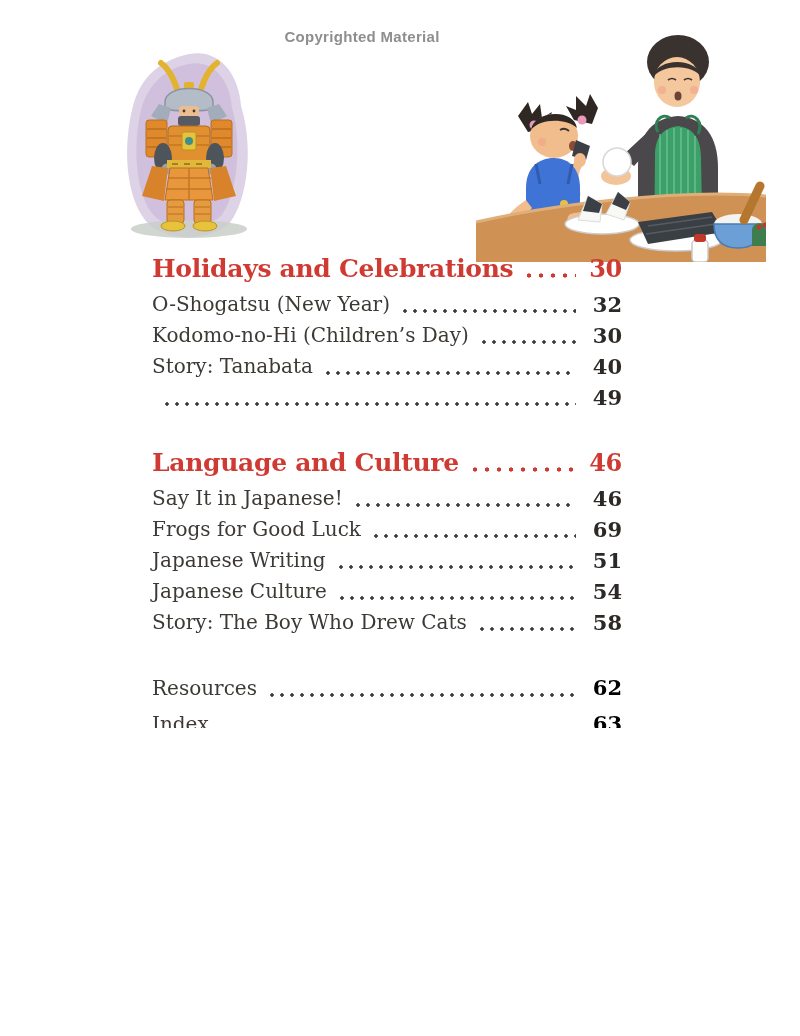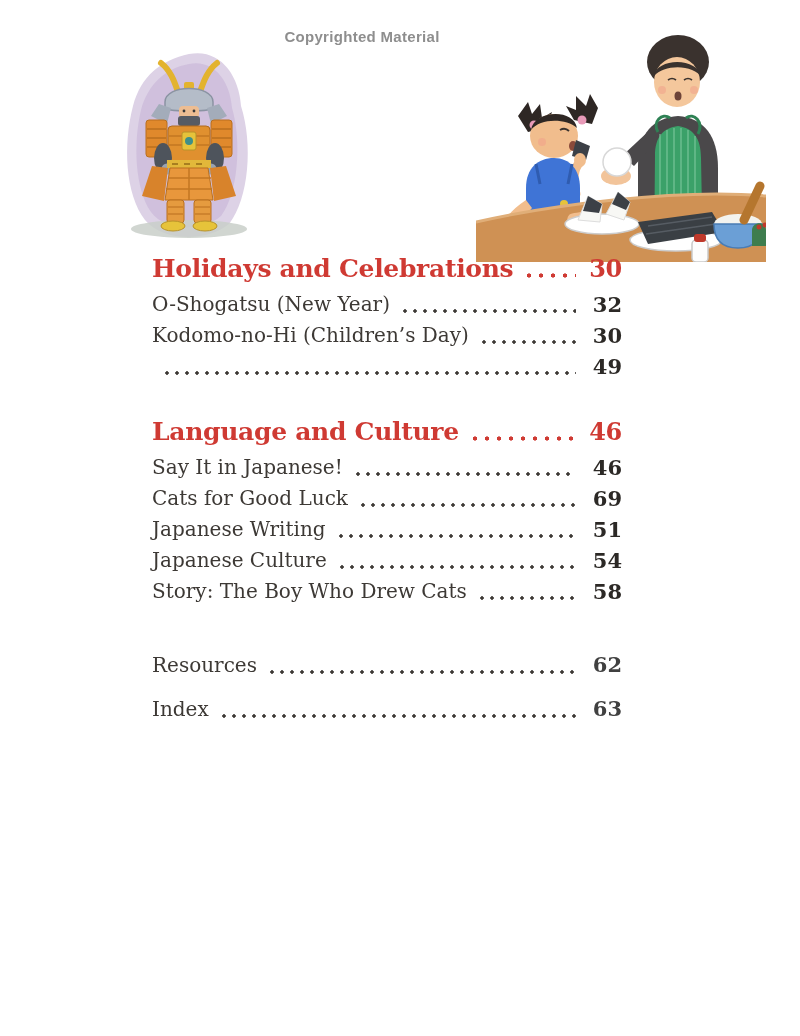--- a/index.html
+++ b/index.html
@@ -32,22 +32,22 @@
   .h-row{line-height:40px;font-size:25px;font-weight:bold;color:#cf3a33;letter-spacing:-0.3px;}
   .h-row .num{font-size:24px;}
   .h-row .lead{
     background:radial-gradient(circle, #cf3a33 1.9px, rgba(0,0,0,0) 2.3px) left bottom 11px / 12px 5px repeat-x;
   }
   .e-row{line-height:31px;font-size:20px;color:#3d3935;}
   .e-row .num{font-size:21px;font-weight:bold;color:#2c2926;}
   .e-row .lead{
     background:radial-gradient(circle, #3d3935 1.5px, rgba(0,0,0,0) 1.9px) left bottom 7px / 10px 4px repeat-x;
   }
-  .b-row{line-height:36px;font-size:20px;color:#3d3935;margin-top:8px;}
-  .b-row .num{font-size:21px;font-weight:bold;color:#404040;}
+  .b-row{line-height:36px;font-size:20px;color:#3d3935;}
+  .b-row .num{font-size:21px;font-weight:bold;color:#000000;}
   .b-row .lead{
     background:radial-gradient(circle, #3d3935 1.5px, rgba(0,0,0,0) 1.9px) left bottom 9px / 10px 4px repeat-x;
   }
   .gap-a{height:30px;}
   .gap-b{height:32px;}
 </style>
 </head>
 <body>
 
 <div class="page">
@@ -178,38 +178,43 @@
       <span class="lbl">O-Shogatsu (New Year)</span>
       <span class="lead"></span>
       <span class="num">32</span>
     </div>
     <div class="trow e-row">
       <span class="lbl">Kodomo-no-Hi (Children’s Day)</span>
       <span class="lead"></span>
       <span class="num">30</span>
     </div>
     <div class="trow e-row">
+      <span class="lbl">Story: Tanabata</span>
+      <span class="lead"></span>
+      <span class="num">40</span>
+    </div>
+    <div class="trow e-row">
       <span class="lead"></span>
       <span class="num">49</span>
     </div>
 
     <div class="gap-a"></div>
 
     <div class="trow h-row">
       <span class="lbl">Language and Culture</span>
       <span class="lead"></span>
       <span class="num">46</span>
     </div>
     <div class="trow e-row">
       <span class="lbl">Say It in Japanese!</span>
       <span class="lead"></span>
       <span class="num">46</span>
     </div>
     <div class="trow e-row">
-      <span class="lbl">Cats for Good Luck</span>
+      <span class="lbl">Frogs for Good Luck</span>
       <span class="lead"></span>
       <span class="num">69</span>
     </div>
     <div class="trow e-row">
       <span class="lbl">Japanese Writing</span>
       <span class="lead"></span>
       <span class="num">51</span>
     </div>
     <div class="trow e-row">
       <span class="lbl">Japanese Culture</span>

